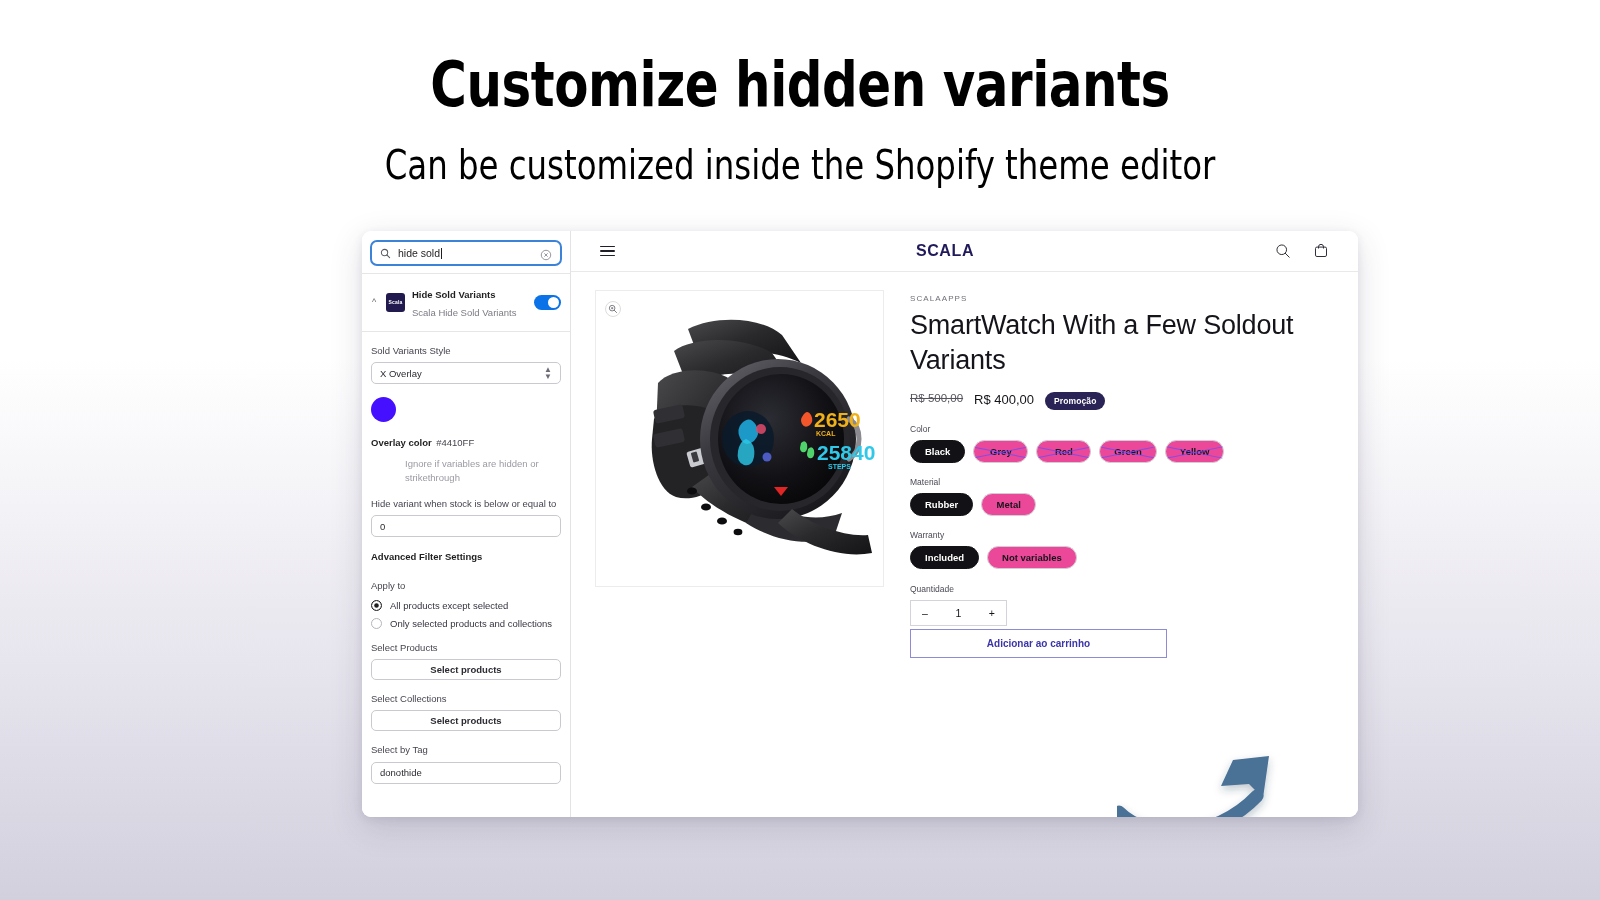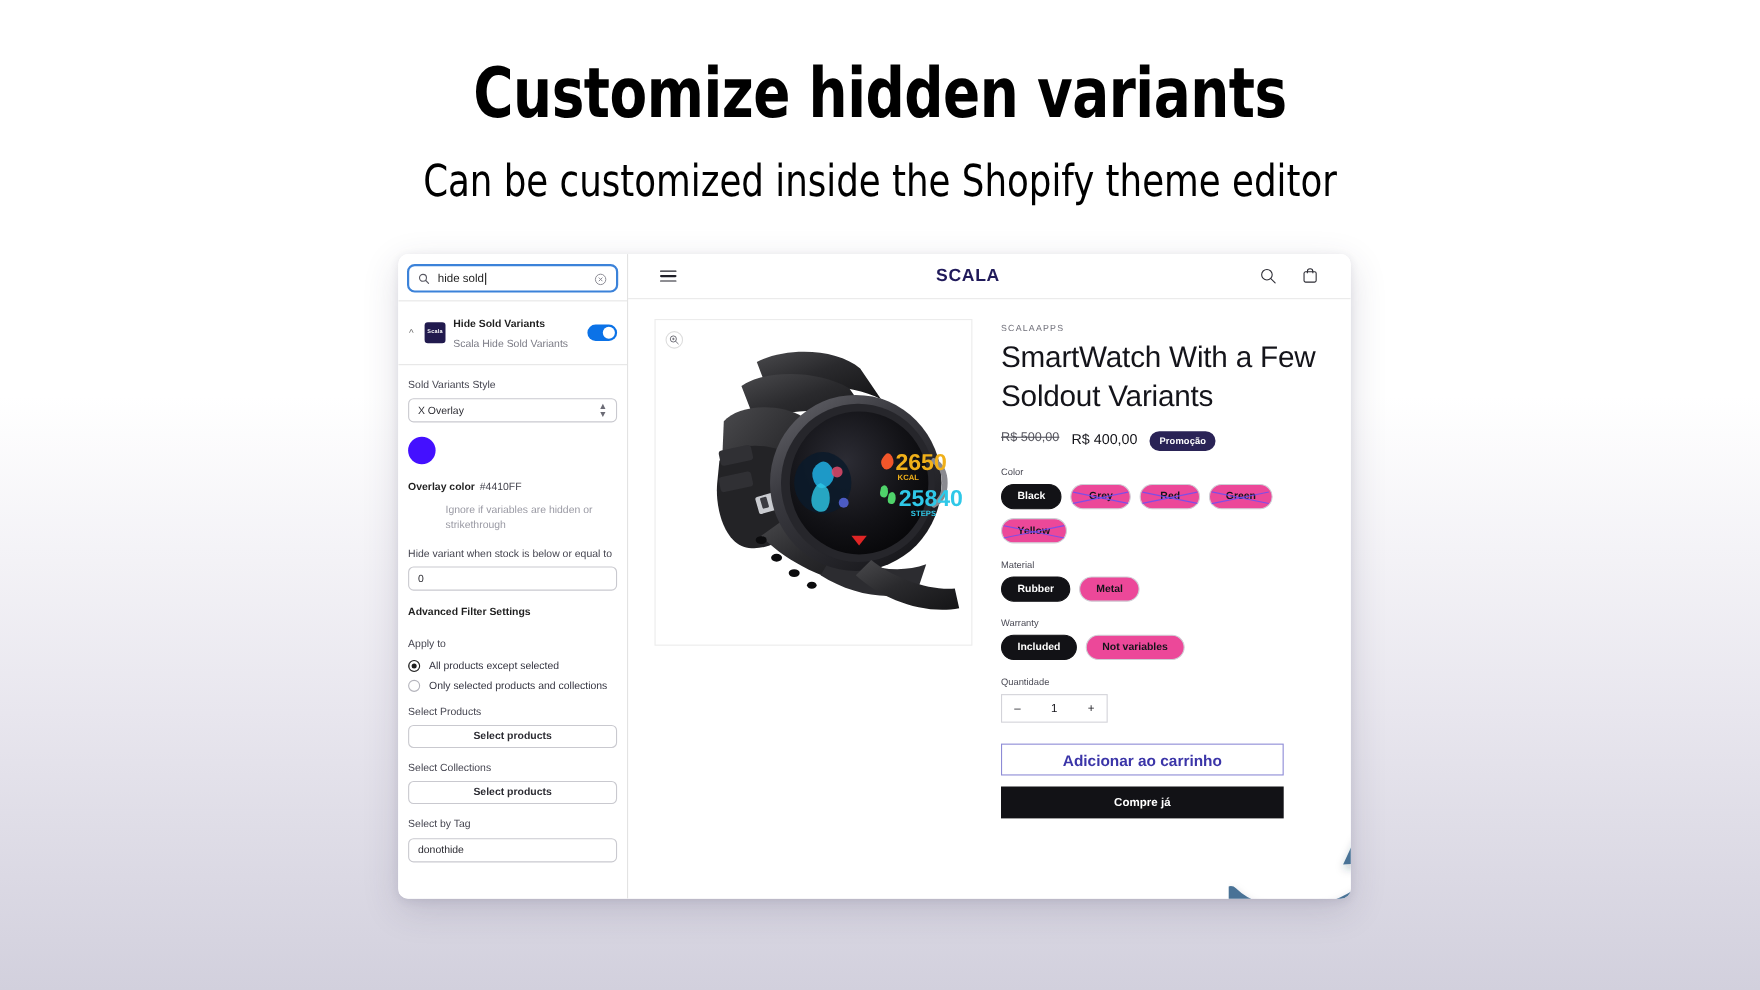--- a/index.html
+++ b/index.html
@@ -27,21 +27,21 @@
     font-size: 40px;
     color: #000;
     margin-top: 24px;
     transform: scaleX(0.9);
   }
 
   
   .mock {
     position: absolute;
     left: 362px; top: 231px;
-    width: 866px; height: 586px;
+    width: 996px; height: 586px;
     background: #fff;
     border-radius: 9px;
     box-shadow: 0 10px 32px rgba(60,55,90,.17), 0 2px 8px rgba(60,55,90,.10);
     overflow: hidden;
     display: flex;
   }
 
   
   .sidebar {
     width: 209px; flex: 0 0 209px;
@@ -194,23 +194,23 @@
 
   .qty-label { font-size: 8.5px; color: #4a4a55; margin: 15px 0 6px; }
   .qty {
     width: 97px; height: 26px; border: 1px solid #d3d3d9;
     display: flex; align-items: center; justify-content: space-between;
     padding: 0 11px; font-size: 10.5px; color: #14141a;
   }
   .qty .b { cursor: pointer; user-select: none; }
 
   .btn-cart {
-    margin-top: 19px; height: 29px; border: 1px solid #8d8bd6; background: #fff;
+    margin-top: 3px; height: 29px; border: 1px solid #8d8bd6; background: #fff;
     display: flex; align-items: center; justify-content: center;
-    font-size: 14px; font-weight: 700; color: #3b35a8; cursor: pointer;
+    font-size: 10px; font-weight: 700; color: #3b35a8; cursor: pointer;
     max-width: 257px;
   }
   .btn-buy {
     margin-top: 10px; height: 29px; background: #121216;
     display: flex; align-items: center; justify-content: center;
     font-size: 10.5px; font-weight: 700; color: #fff; cursor: pointer;
     max-width: 257px;
   }
 
   .arrow { position: absolute; left: 755px; top: 495px; width: 190px; height: 120px; pointer-events: none; z-index: 6; }
@@ -441,21 +441,20 @@
         </div>
 
         <div class="qty-label">Quantidade</div>
         <div class="qty">
           <span class="b">–</span>
           <span>1</span>
           <span class="b">+</span>
         </div>
 
         <div class="btn-cart">Adicionar ao carrinho</div>
-        <div class="btn-buy">Compre já</div>
       </div>
     </div>
   </div>
 
   <svg class="arrow" viewBox="0 0 190 120">
     <defs>
       <filter id="arrShadow" x="-30%" y="-30%" width="170%" height="170%">
         <feDropShadow dx="0" dy="4" stdDeviation="4" flood-color="#26384a" flood-opacity="0.28"></feDropShadow>
       </filter>
     </defs>

